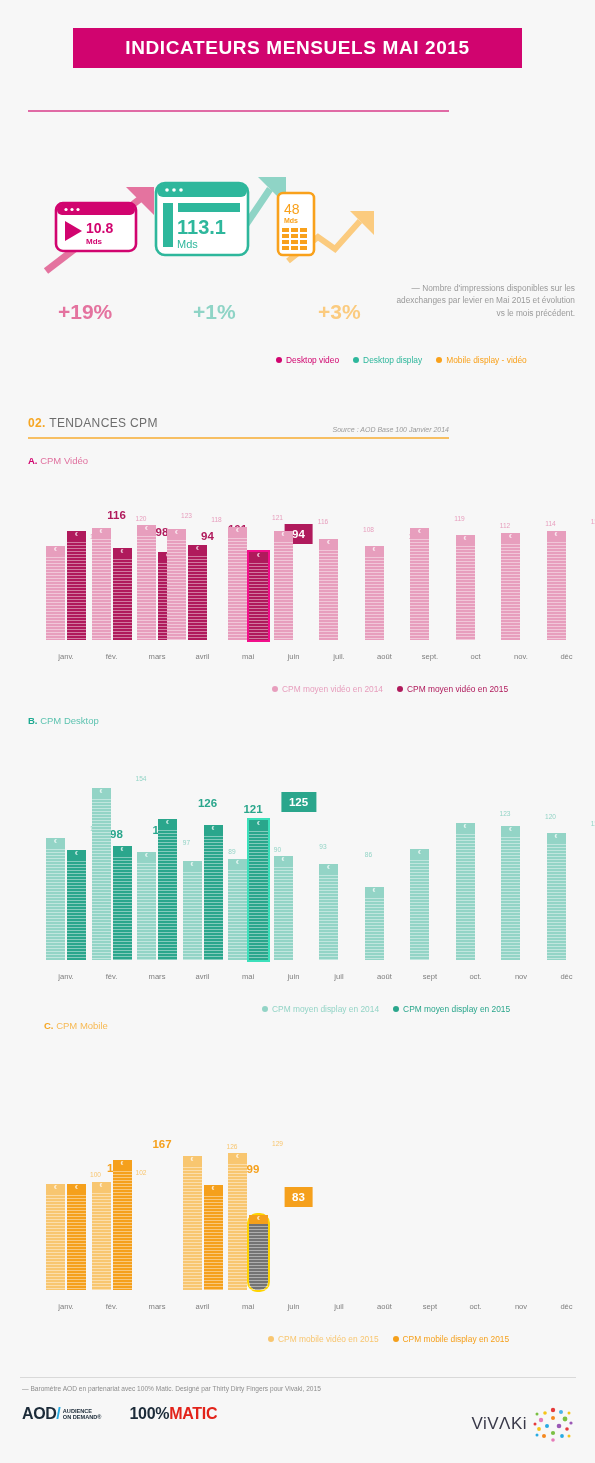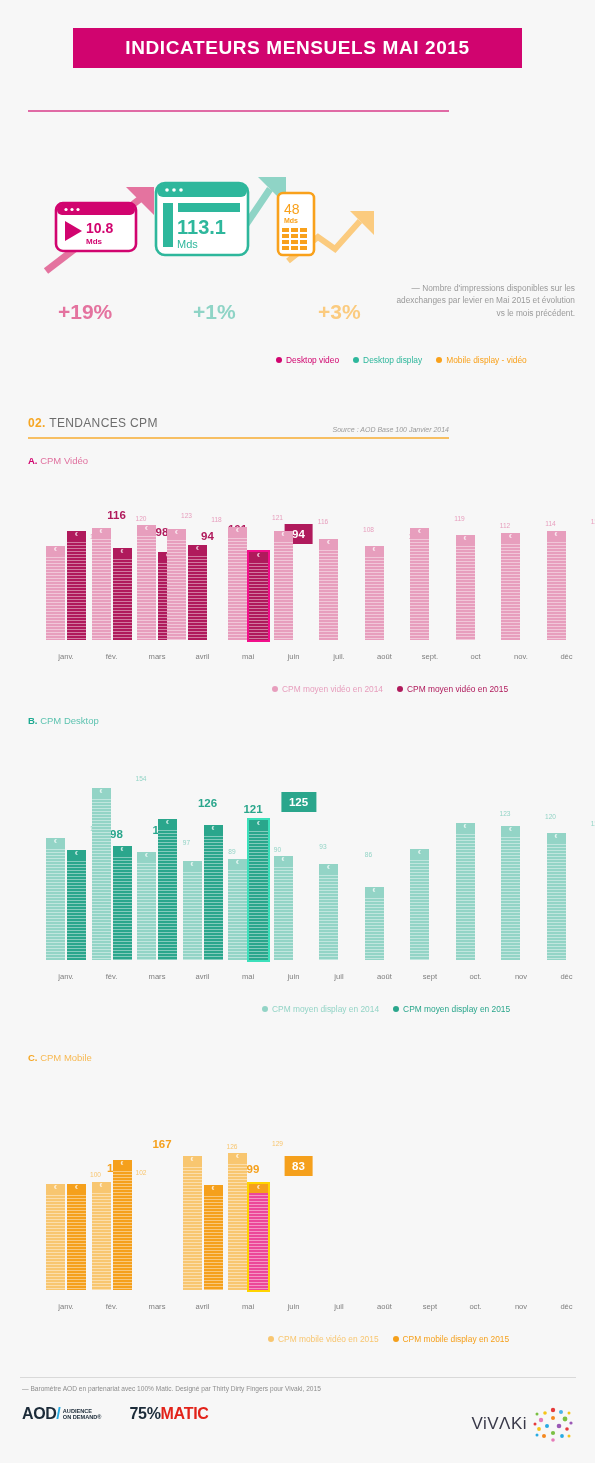--- a/index.html
+++ b/index.html
@@ -54,21 +54,21 @@
   #block02 .sec-head { font-size: 12px; margin-top: 16px; }
   #block02 .sec-rule { background: #f7bf63; width: 421px; }
   .source {
     position: absolute; left: 28px; top: 426px; width: 421px;
     text-align: right; font-size: 7px; font-style: italic; color: #9a9a9a;
   }
   .sub-head { position: absolute; left: 28px; font-size: 9.5px; color: #8a8a8a; }
   .sub-head b { font-weight: bold; }
   #sub-a { top: 455px; } #sub-a b { color: #d1046f; } #sub-a span.l { color: #e0719f; }
   #sub-b { top: 715px; } #sub-b b { color: #1faa92; } #sub-b span.l { color: #5dc3b0; }
-  #sub-c { top: 1052px; } #sub-c b { color: #f5a623; } #sub-c span.l { color: #f7b953; }
+  #sub-c { top: 1020px; margin-left: 16px; } #sub-c b { color: #f5a623; } #sub-c span.l { color: #f7b953; }
 
   
   .chart { position: absolute; left: 20px; width: 556px; }
   .plot { position: relative; width: 100%; }
   .group { position: absolute; bottom: 0; display: flex; align-items: flex-end; justify-content: center; gap: 2px; }
   .bar { position: relative; width: 19px; }
   .bar .stripes {
     position: absolute; inset: 0;
     background-image: repeating-linear-gradient(to bottom,
        rgba(255,255,255,0) 0px, rgba(255,255,255,0) 2px,
@@ -569,21 +569,21 @@
           <div class="vlabel big" style="color: rgb(245, 160, 28);">99</div>
         </div>
       </div>
       <div class="group" style="left: 208px;">
         <div class="bar" style="height: 137.062px; background: rgb(248, 198, 112);">
           <div class="stripes"></div>
           <div class="cap" style="background: rgb(248, 198, 112);"></div>
           <div class="euro">€</div>
           <div class="vlabel small" style="color: rgb(248, 198, 112);">129</div>
         </div>
-        <div class="bar" style="height: 106px; background: #ec4899; outline: rgb(255, 212, 0) solid 2px; outline-offset: 0px;">
+        <div class="bar" style="height: 75px; background: #737373; outline: rgb(255, 212, 0) solid 2px; outline-offset: 0px; border-radius: 8px;">
           <div class="stripes"></div>
           <div class="cap" style="background: rgb(245, 160, 28);"></div>
           <div class="euro">€</div>
           <div class="vlabel boxed" style="background: rgb(245, 160, 28);">83</div>
         </div>
       </div>
       <div class="group" style="left: 253.5px;"></div>
       <div class="group" style="left: 299px;"></div>
       <div class="group" style="left: 344.5px;"></div>
       <div class="group" style="left: 390px;"></div>
@@ -622,21 +622,21 @@
 <div class="logos">
   <span class="logo-aod">
     <span class="a">AOD</span>
     <span class="slash">/</span>
     <span class="sub">
       <span>AUDIENCE</span><br>
       <span>ON DEMAND®</span>
     </span>
   </span>
   <span class="logo-matic">
-    <span>75%</span><span class="red">MATIC</span>
+    <span>100%</span><span class="red">MATIC</span>
   </span>
 </div>
 <div class="logo-vivaki">
   <span class="vk">ViVΛKi</span>
   <svg width="44" height="44" viewBox="0 0 44 44">
     <g>
       <circle cx="22" cy="8" r="2.2" fill="#e53b3b"></circle>
         <circle cx="30" cy="10" r="2" fill="#4ab3e8"></circle>
       <circle cx="14" cy="11" r="1.8" fill="#f5c518"></circle>
         <circle cx="34" cy="17" r="2.4" fill="#7bc043"></circle>

